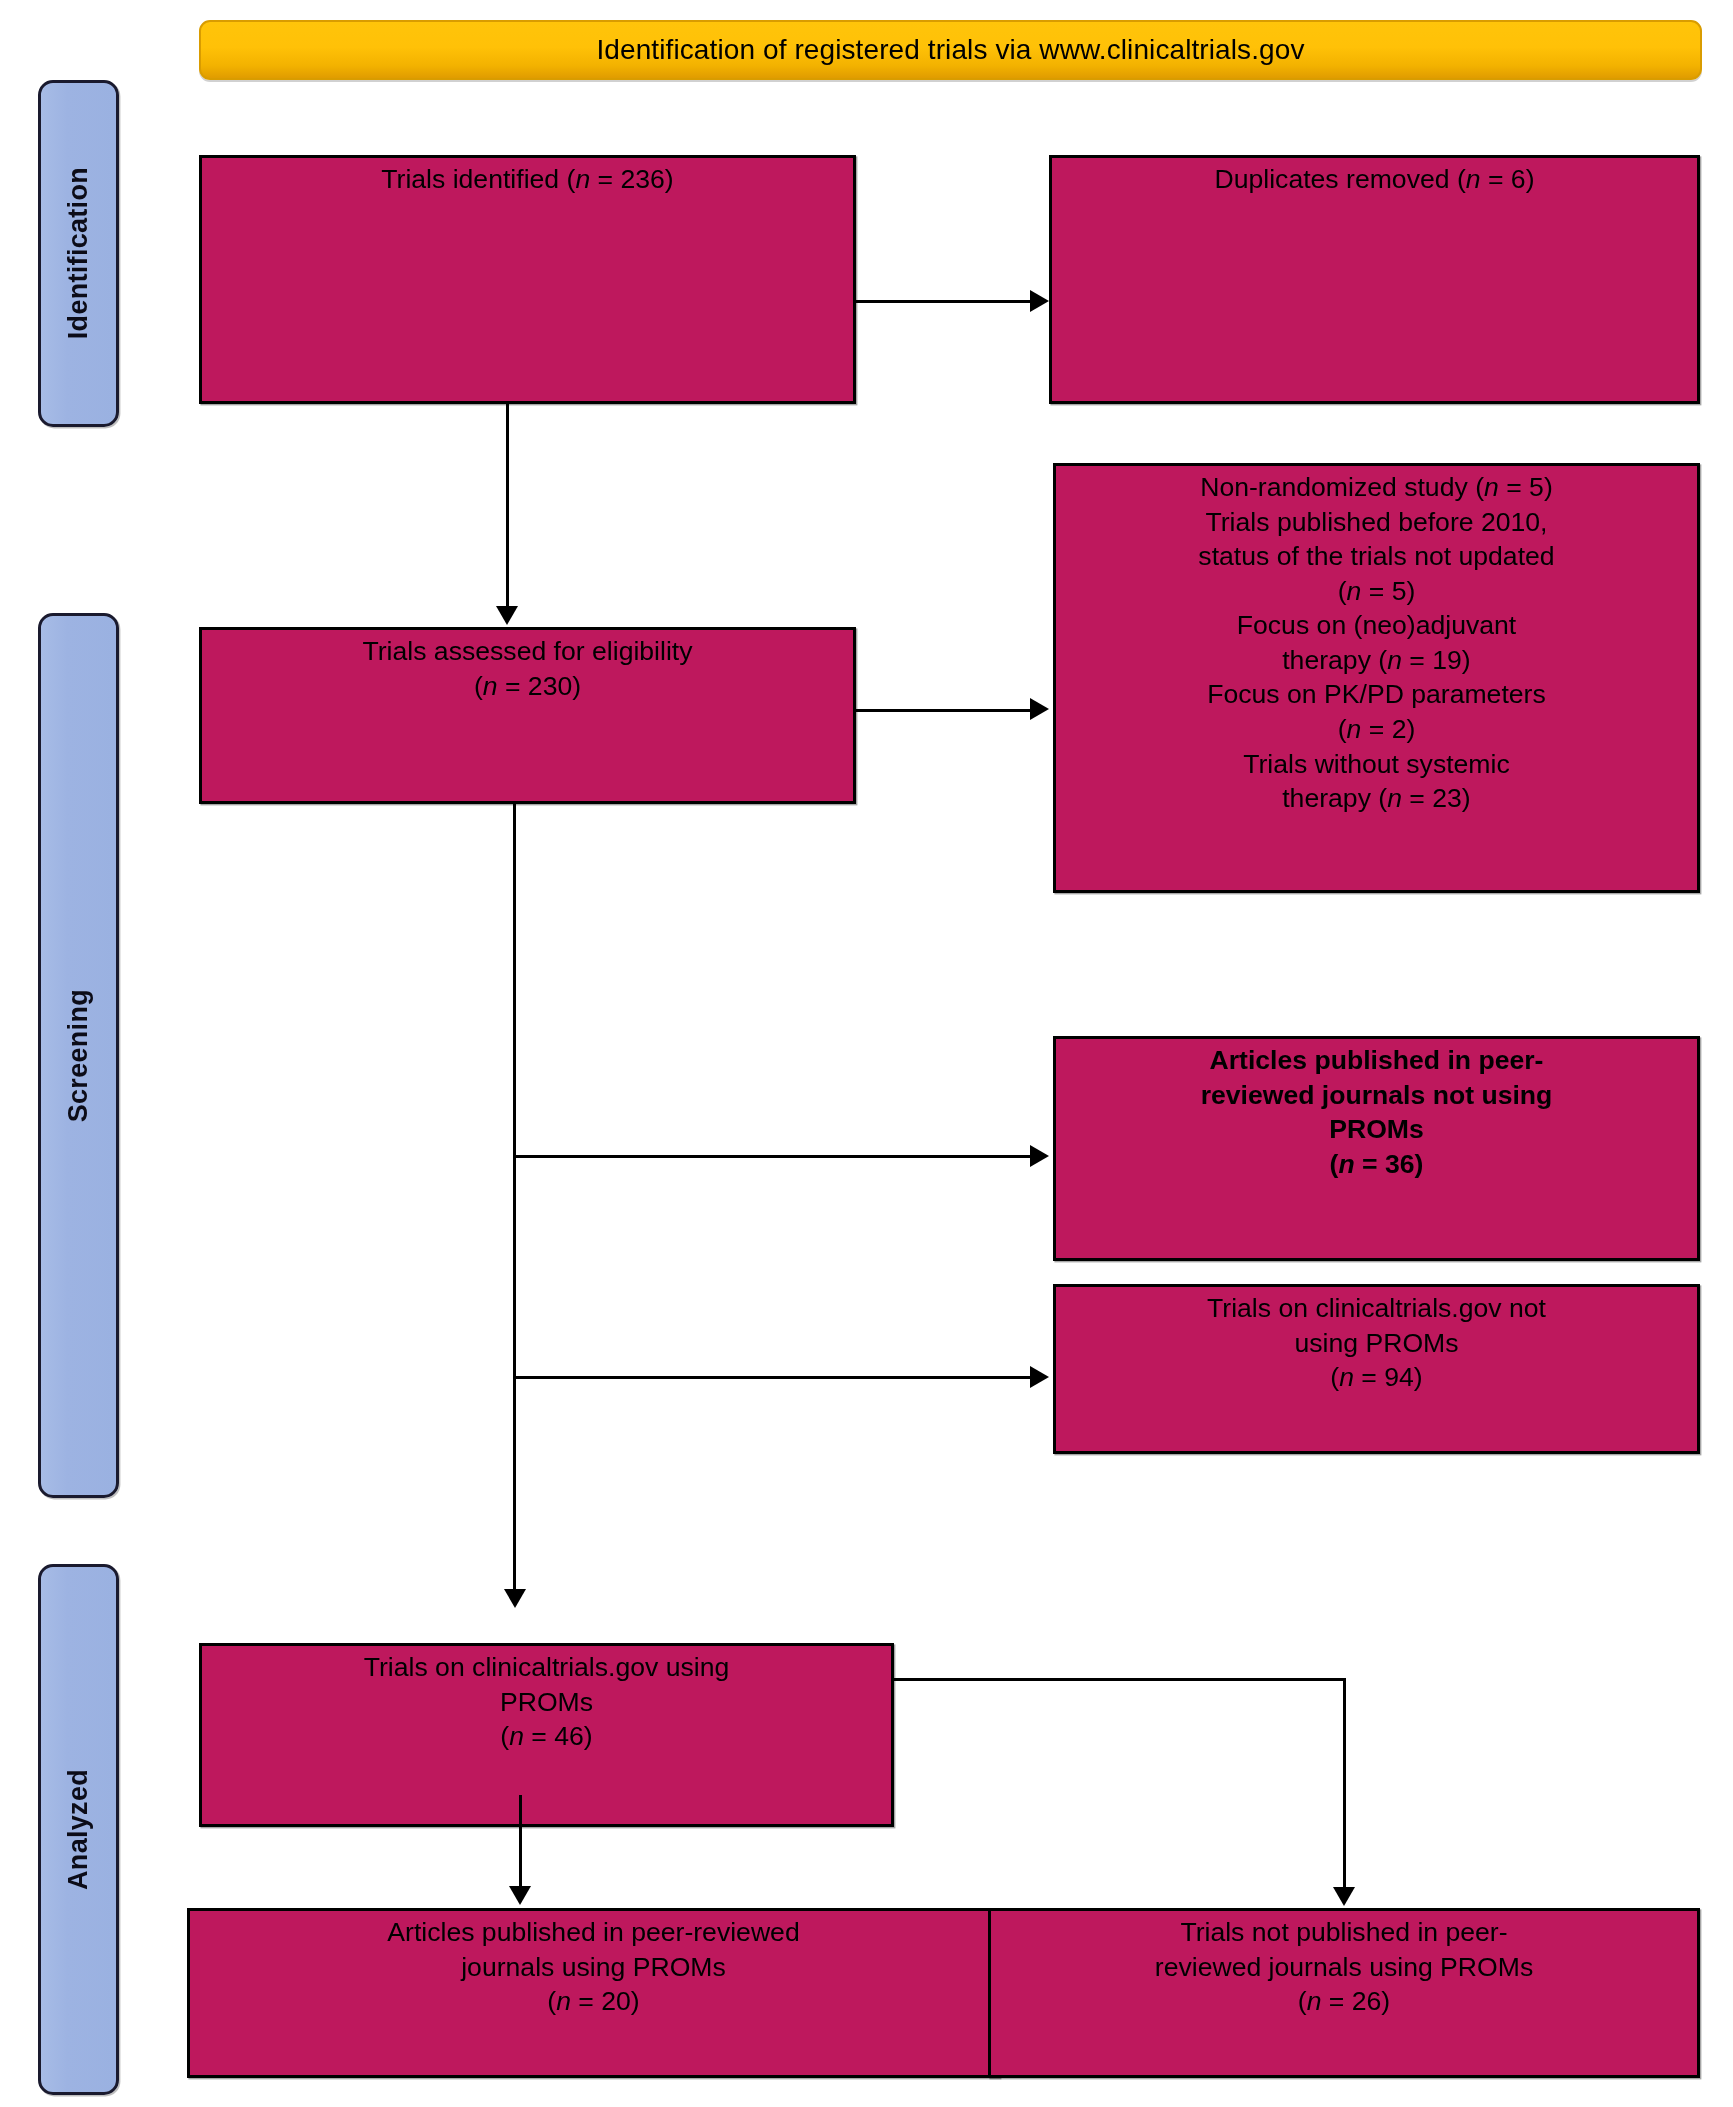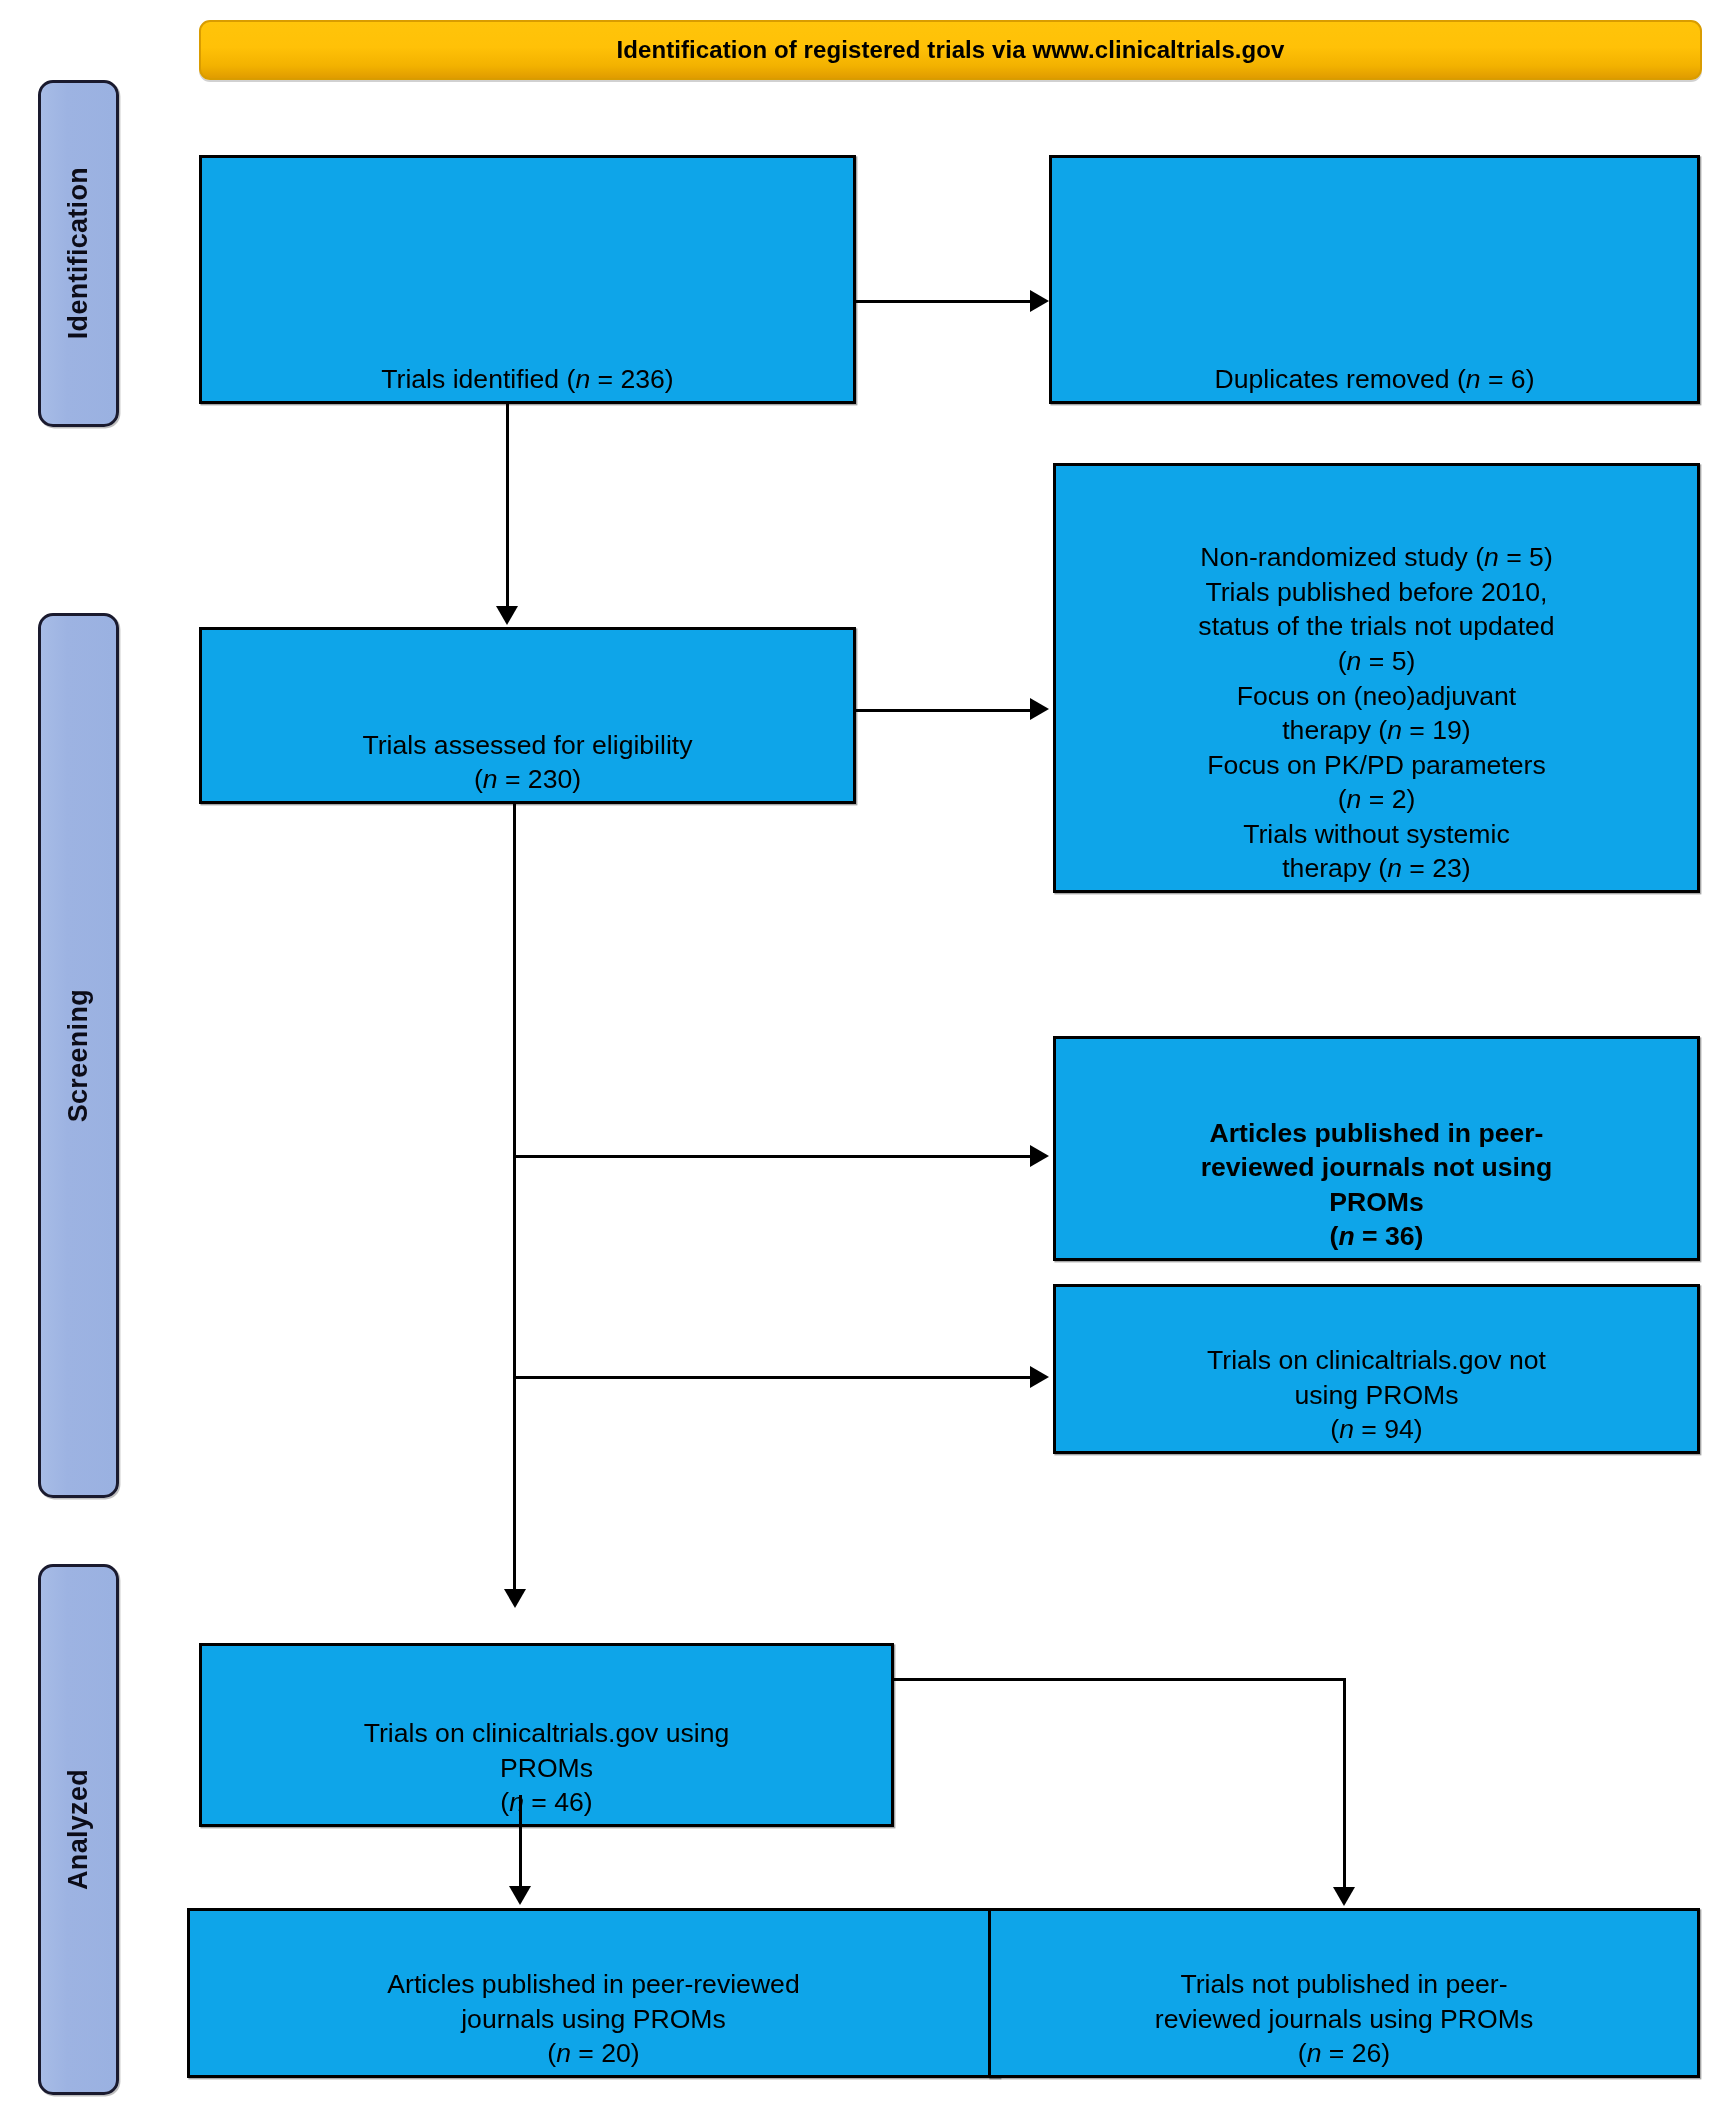--- a/index.html
+++ b/index.html
@@ -20,22 +20,22 @@
     position:absolute;
     left:199px; top:20.4px;
     width:1499px; height:56px;
     background:linear-gradient(180deg,#ffc40a 0%,#ffc107 45%,#f3b200 78%,#e09c00 100%);
     border:2px solid #d99c00;
     border-radius:11px;
     box-shadow:0 2px 0 rgba(0,0,0,.18);
     display:flex; align-items:center; justify-content:center;
   }
   .banner-text{
-    font-size:24px;
-    font-weight:bold;
+    font-size:28px;
+    font-weight:normal;
     letter-spacing:0.1px;
     color:#000;
     white-space:nowrap;
   }
 
   
   .stage{
     position:absolute;
     left:38px;
     width:75px;
@@ -51,24 +51,24 @@
     font-size:27px;
     font-weight:bold;
     color:#0c0c18;
     white-space:nowrap;
     letter-spacing:0.3px;
   }
 
   
   .box{
     position:absolute;
-    background:#0ea5e9;
+    background:#be185d;
     border:3.4px solid #000000;
     display:flex;
-    align-items:flex-end;
+    align-items:flex-start;
     justify-content:center;
     box-sizing:border-box;
     box-shadow:1.4px 1.4px 0 rgba(0,0,0,.35);
   }
   .box-text{
     font-size:26.6px;
     line-height:1.30;
     text-align:center;
     padding:4.1px 11px;
     white-space:pre-line;

